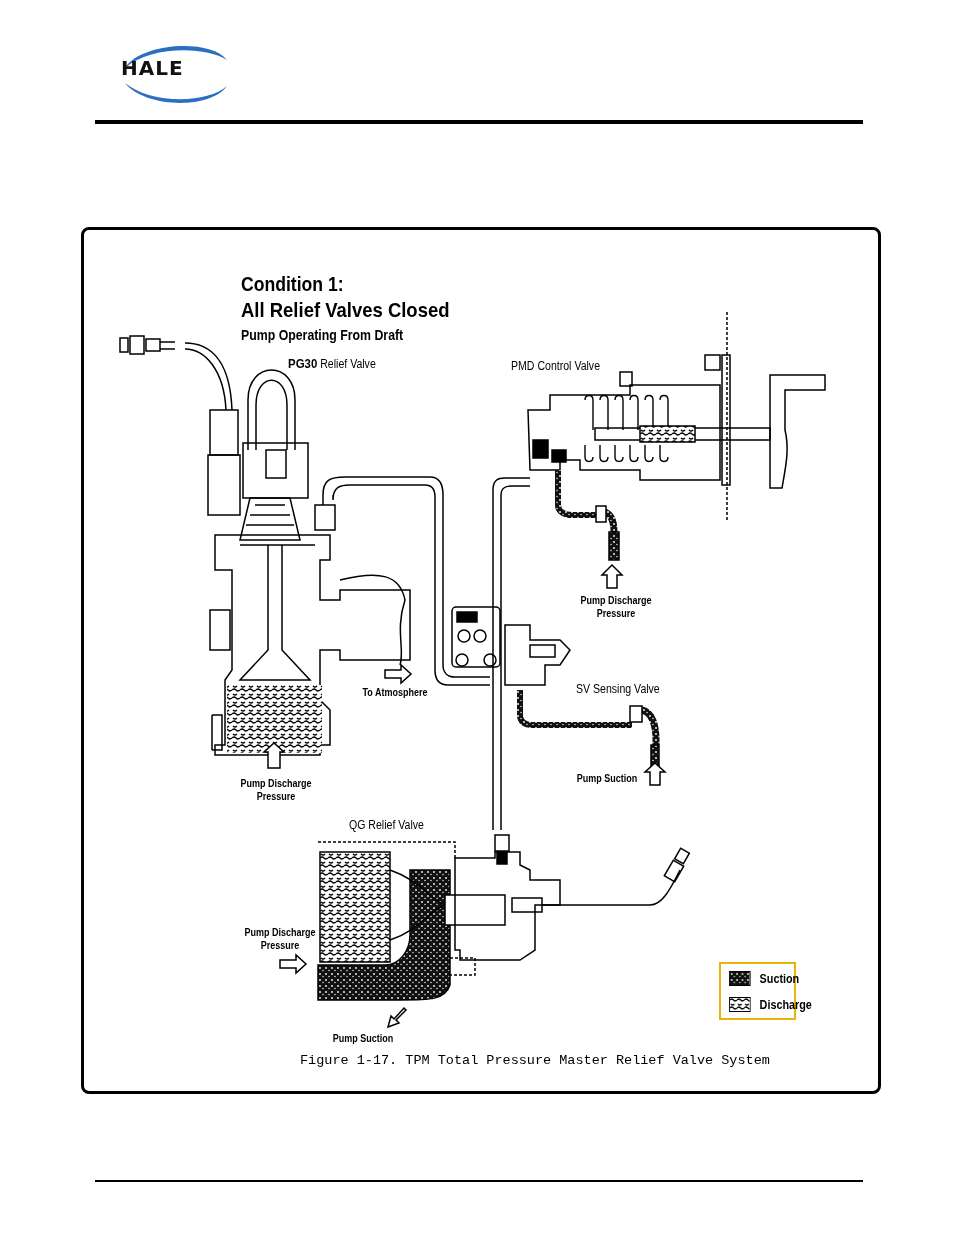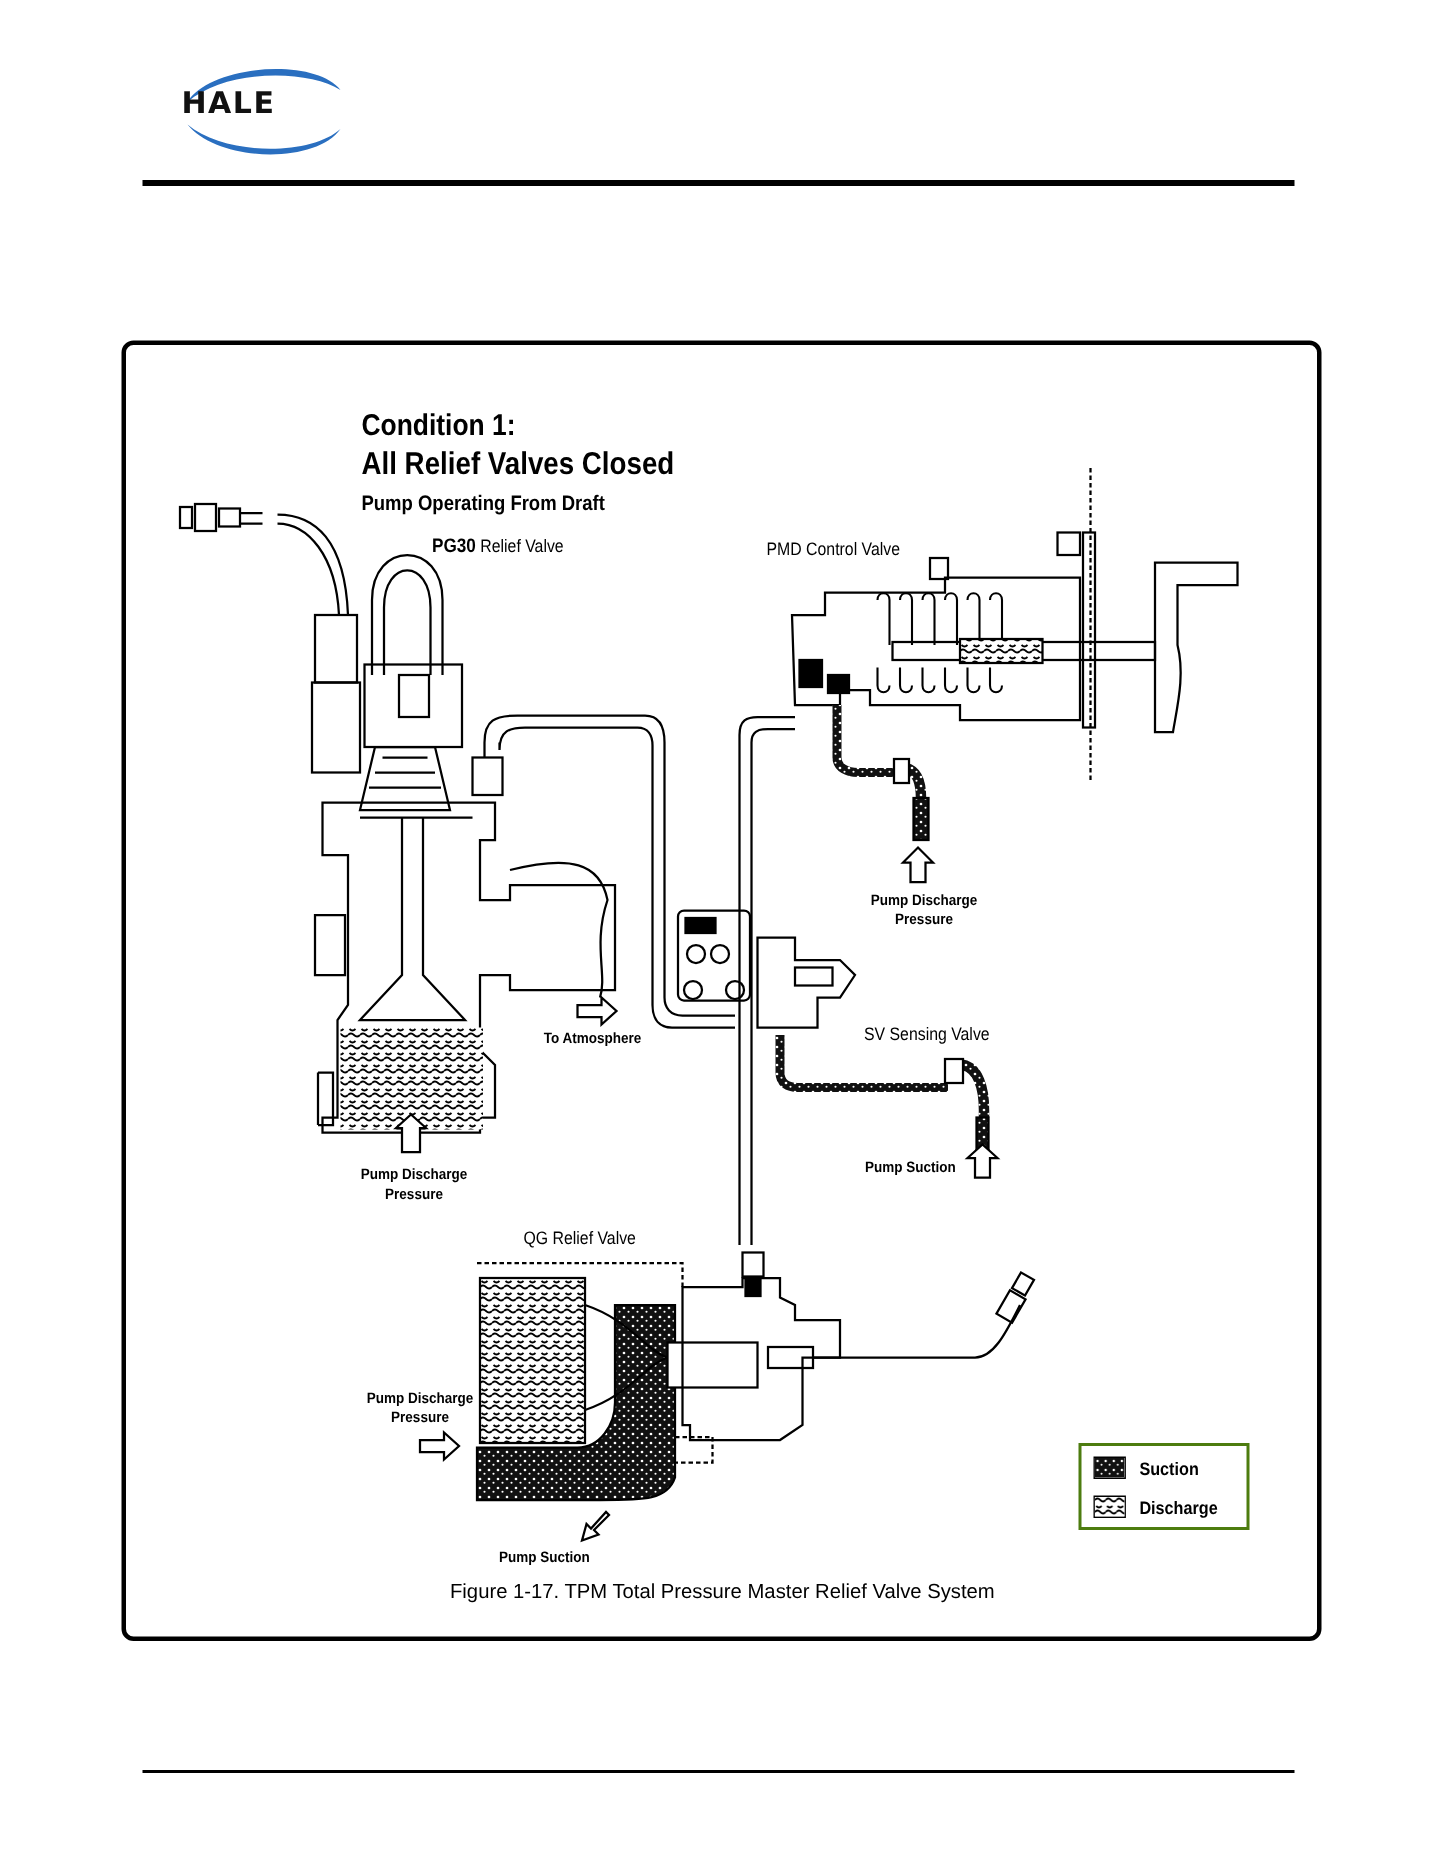--- a/index.html
+++ b/index.html
@@ -9,22 +9,22 @@
   .logo-text { position:absolute; left:6px; top:18px; font-family:"DejaVu Sans", sans-serif; font-weight:bold; font-size:20px; letter-spacing:1px; color:#111; }
   .header-rule { left:95px; top:120px; width:768px; height:4px; background:#000; }
   .footer-rule { left:95px; top:1180px; width:768px; height:1.5px; background:#000; }
   .frame { left:81px; top:227px; width:800px; height:867px; border:3px solid #000; border-radius:8px; box-sizing:border-box; }
   .title1 { left:241px; top:273px; font-size:20px; font-weight:bold; transform:scaleX(0.88); transform-origin:left; }
   .title2 { left:241px; top:298px; font-size:21px; font-weight:bold; transform:scaleX(0.88); transform-origin:left; }
   .subtitle { left:241px; top:327px; font-size:14px; font-weight:bold; transform:scaleX(0.88); transform-origin:left; }
   .lbl { font-size:12px; transform:scaleX(0.88); transform-origin:left; }
   .lbl b { font-weight:bold; }
   .small { font-size:10px; font-weight:bold; text-align:center; line-height:13px; transform:scaleX(0.9); }
-  .caption { left:300px; top:1053px; font-family:Liberation Sans, sans-serif; font-size:13.5px; }
-  .legend { left:719px; top:962px; width:114px; height:58px; border:2px solid #4d7c0f; box-sizing:border-box; }
+  .caption { left:300px; top:1053px; font-family:Liberation Mono, monospace; font-size:13.5px; }
+  .legend { left:719px; top:962px; width:77px; height:58px; border:2px solid #eab308; box-sizing:border-box; }
   .legend .row { position:absolute; left:8px; display:flex; align-items:center; gap:10px; font-size:12px; font-weight:bold; transform:scaleX(0.9); transform-origin:left; }
   .swatch { width:22px; height:13px; border:1px solid #000; }
   svg.diagram { position:absolute; left:0; top:0; }
 </style>
 </head>
 <body>
 
 <div class="abs logo">
   <svg width="120" height="70">
     <path d="M10,30 C25,5 95,0 112,22 C90,8 35,8 10,30Z" fill="#2a6fc0"></path>

